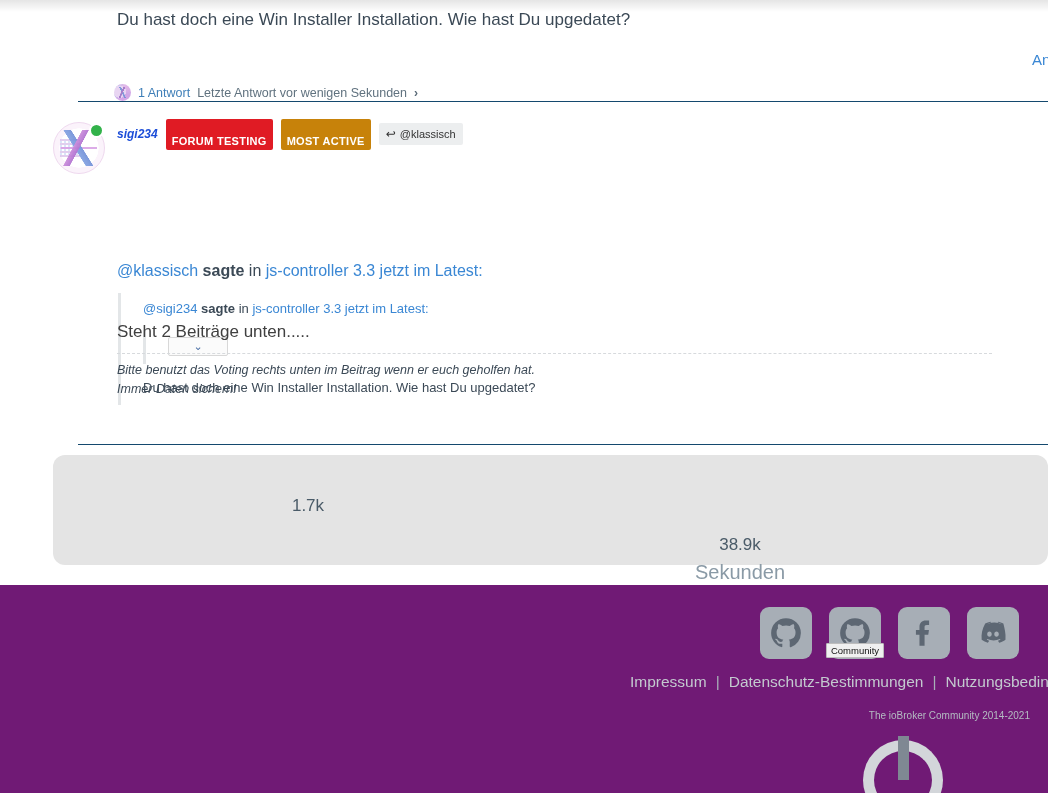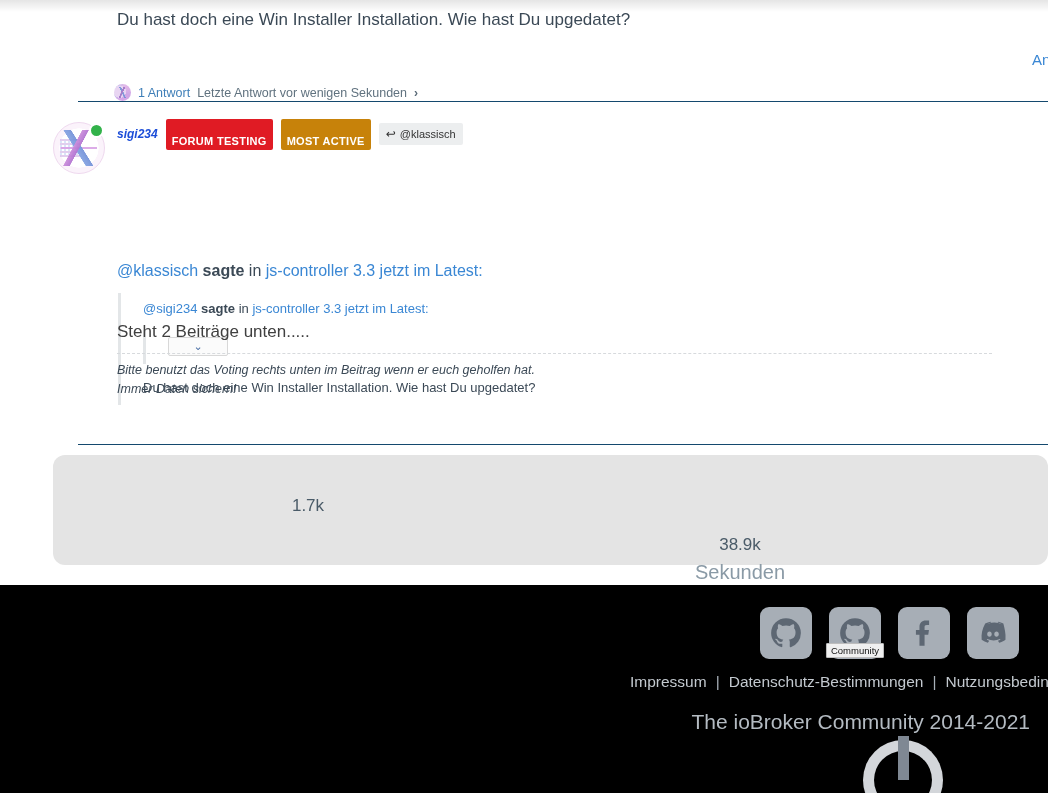--- a/index.html
+++ b/index.html
@@ -168,21 +168,21 @@
   }
   .stat { position:absolute; text-align:center; width:160px; }
   .stat .num { font-size:17px; color:#4a5b68; line-height:1.1; }
   .stat .lbl { font-size:20px; color:#8a9aa6; margin-top:6px; }
   .stat.s1 { left:175px; top:42px; }
   .stat.s2 { left:607px; top:42px;margin-top:39px; }
 
   
   .footer {
     position:absolute; left:0; top:585px; width:1048px; height:208px;
-    background:#000000;
+    background:#701a75;
   }
   .social-row {
     position:absolute; right:29px; top:22px;
     display:flex; align-items:flex-start; gap:17px;
   }
   .social {
     width:52px; height:52px; border-radius:9px;
     background:#a7aeb6; position:relative; flex:none;
   }
   .social svg { position:absolute; inset:0; margin:auto; display:block; }
@@ -196,21 +196,21 @@
   .footer-links {
     position:absolute; right:0px; top:88px;
     font-size:15.5px; color:#c3c9cf; white-space:nowrap;
     width:418px; overflow:hidden;
   }
   .footer-links .sep { color:#a8b0b8; margin:0 9px; }
   .footer-links a { color:#c3c9cf; text-decoration:none;text-align:right; }
 
   .copyright {
     position:absolute; right:18px; top:125px;
-    font-size:21px; color:#b4bbc2; white-space:nowrap;
+    font-size:10px; color:#b4bbc2; white-space:nowrap;
   }
   .brand-logo {
     position:absolute; left:863px; top:740px; width:80px; height:60px;
   }
   .brand-logo .ring {
     position:absolute; left:0; top:0; width:80px; height:80px;
     border-radius:50%; border:11px solid #d3d6da;
     border-bottom-color:#cfd3d7;
   }
   .brand-logo .bar {

